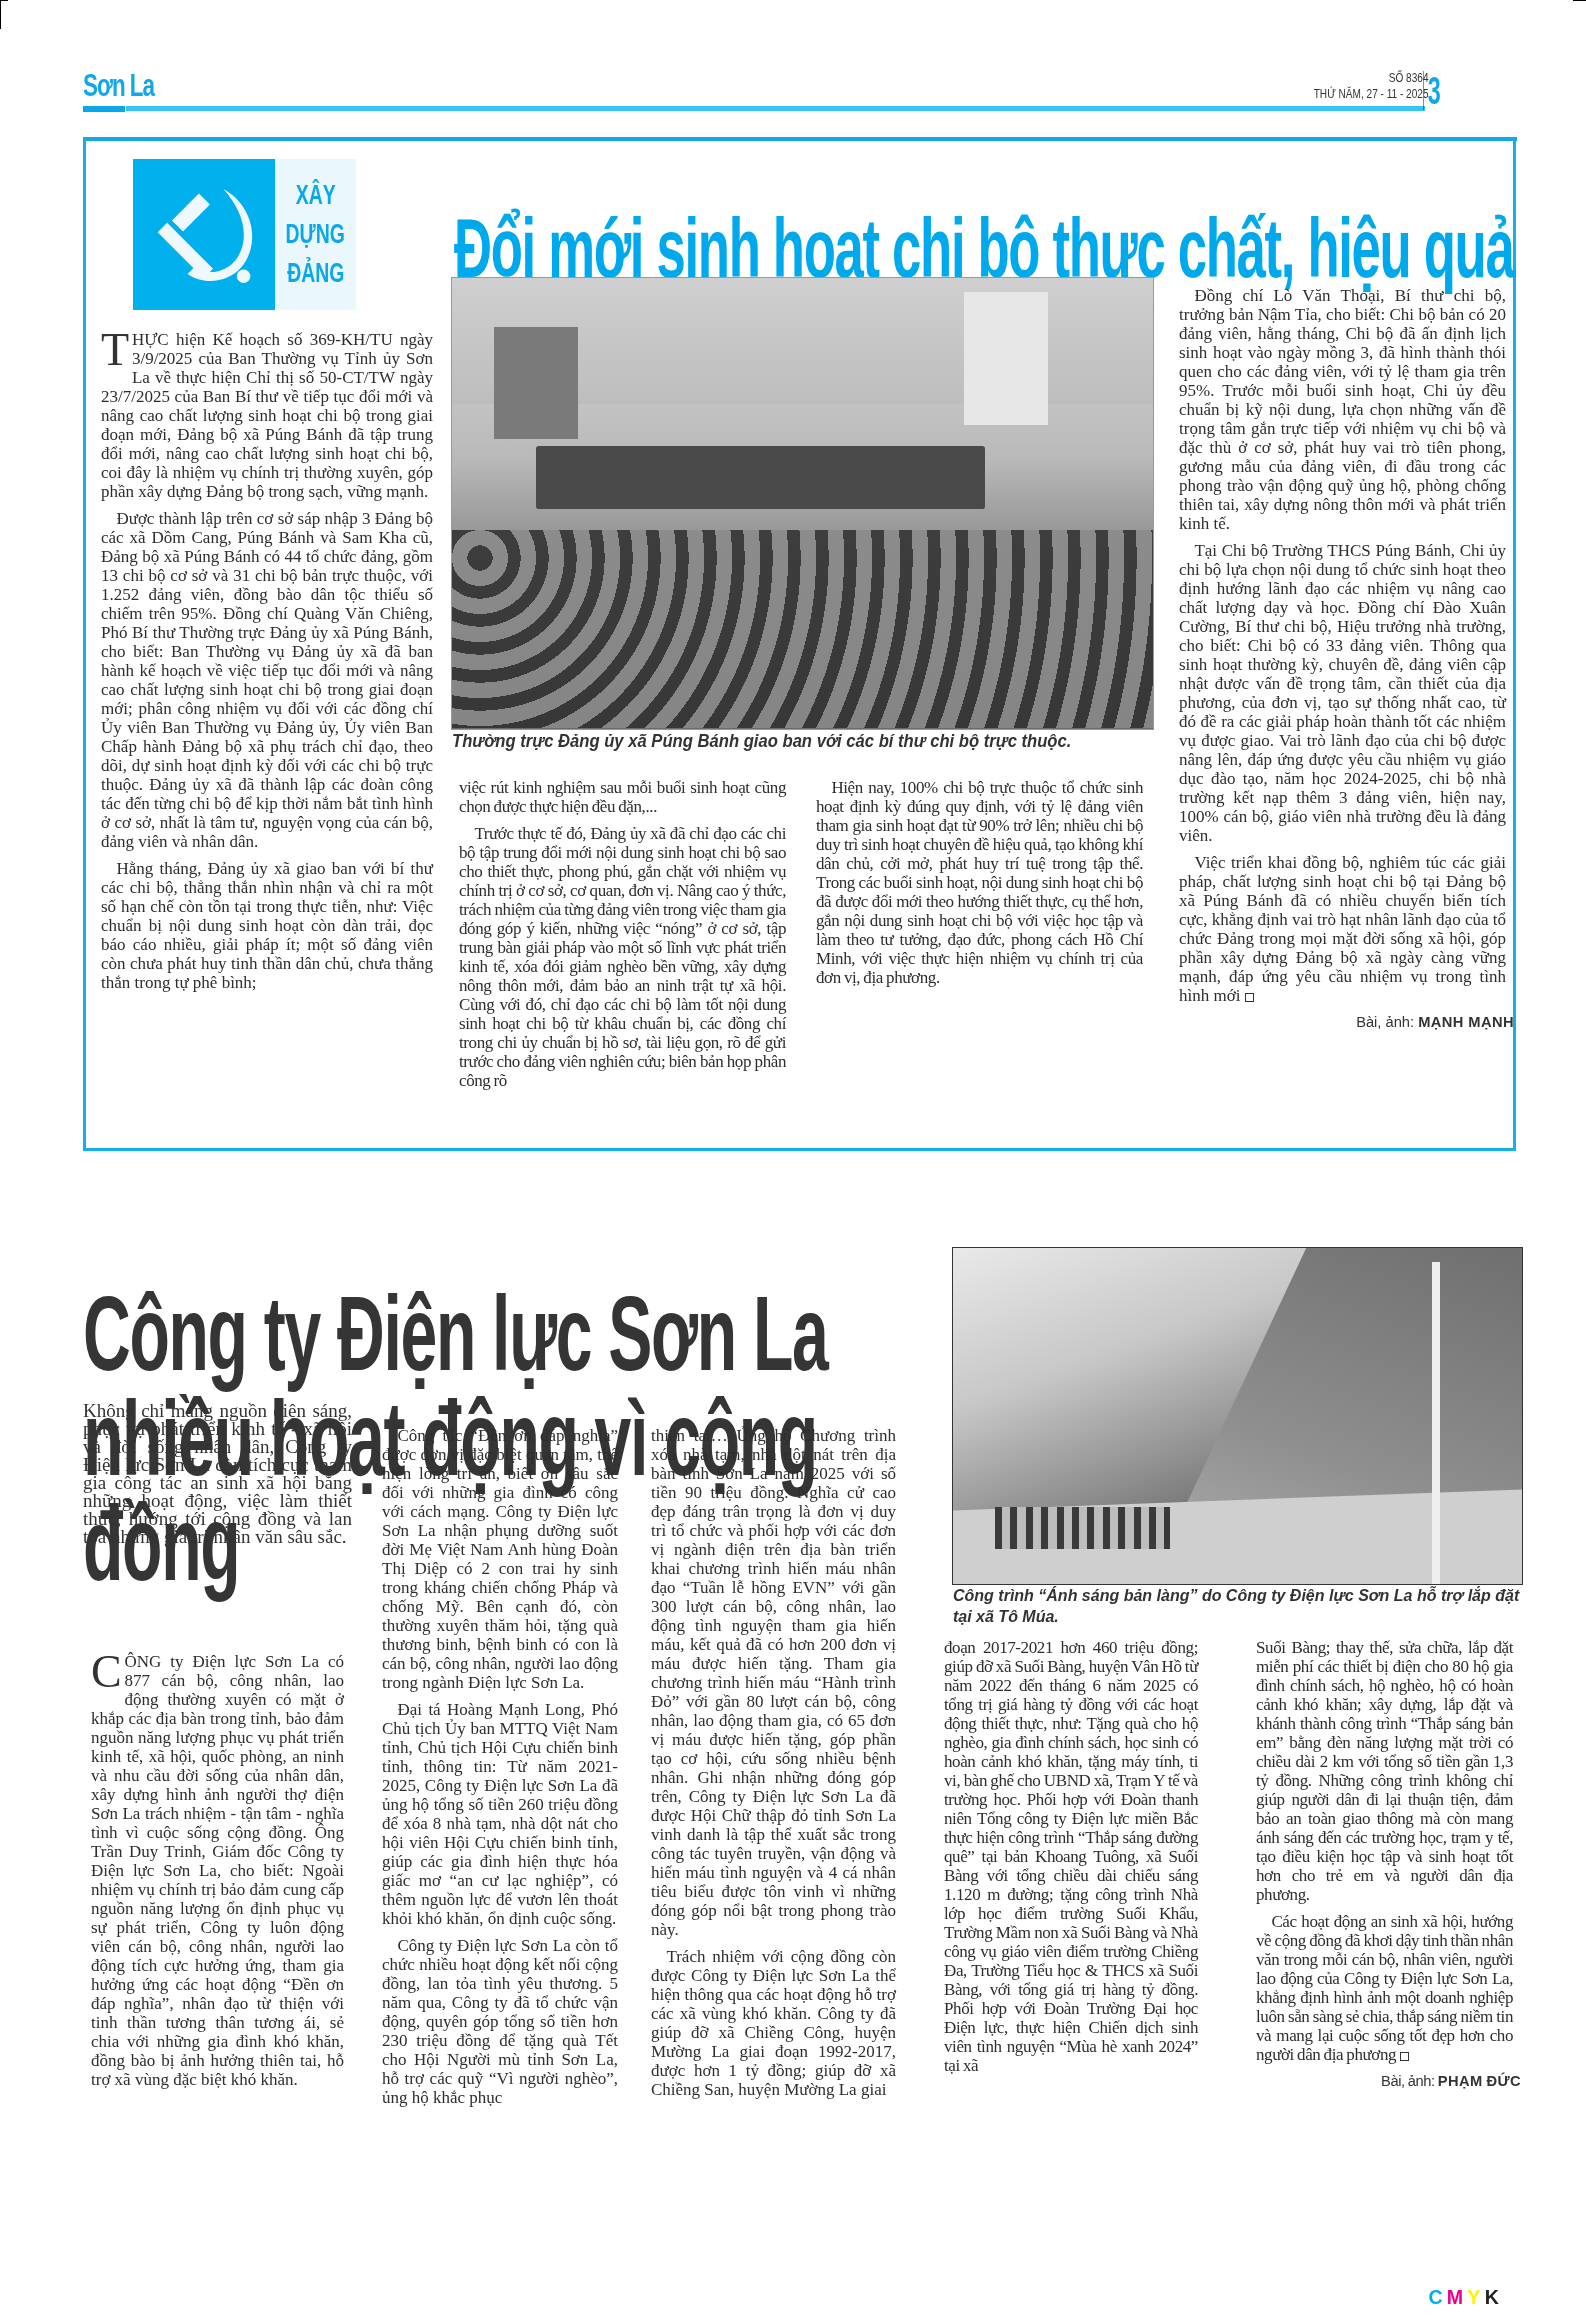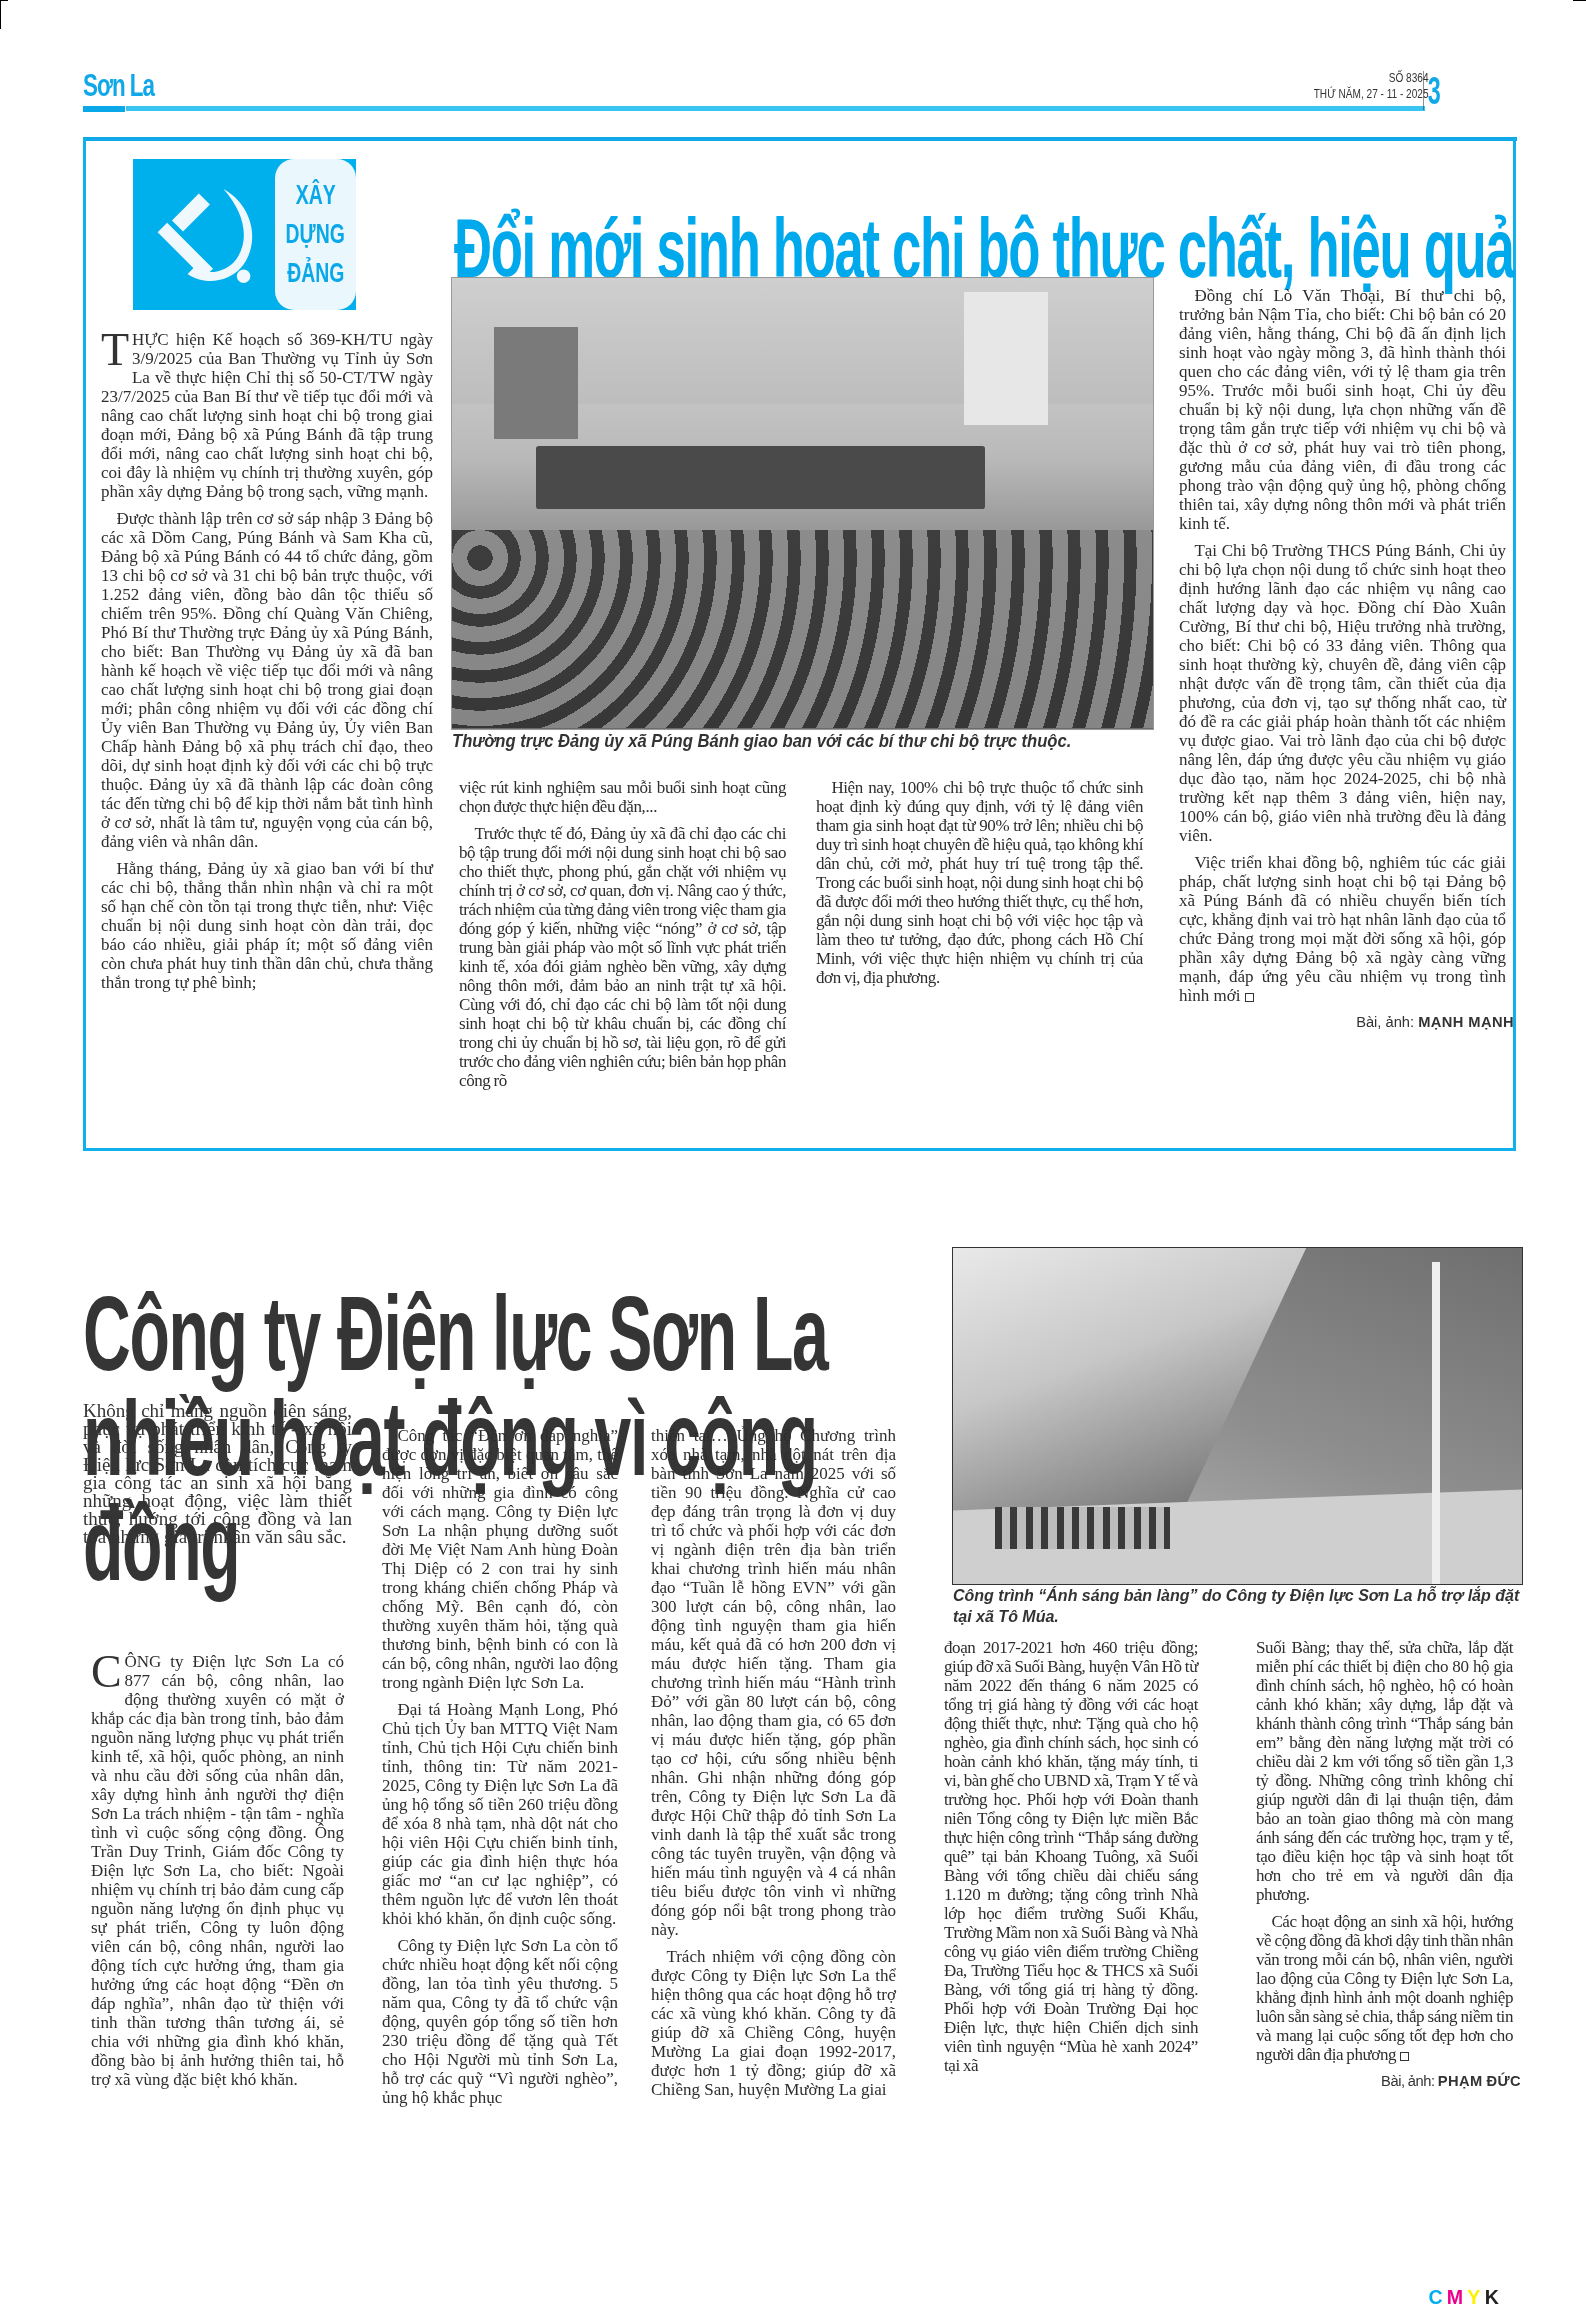--- a/index.html
+++ b/index.html
@@ -17,21 +17,21 @@
   .mast-issue { position:absolute; right:88px; top:4.2px; font-family:"Liberation Sans",sans-serif; font-size:12.6px; color:#333;
       text-align:right; transform:scaleX(0.8); transform-origin:right top; line-height:15.4px; }
   .mast-page { position:absolute; right:64px; top:4.2px; font-family:"Liberation Sans",sans-serif; font-weight:bold; color:#10a8e8;
       font-size:39px; transform:scaleX(0.6); transform-origin:left top; border-left:1.4px solid #444; padding-left:7px; line-height:39px; }
   .rule-top { position:absolute; left:83px; top:137px; width:1434px; height:3.5px; background:#10a8e8; }
 
   
   .box1 { position:absolute; left:83px; top:138px; width:1433px; height:1013px; border:3.5px solid #10b0ea; border-top:none; box-sizing:border-box; }
   .badge { position:absolute; left:133px; top:159px; width:223px; height:151px; background:#00b0ec; }
   .badge-right { position:absolute; left:142px; top:0; width:81px; height:151px; background:#eaf7fd; display:flex; flex-direction:column;
-      justify-content:center; align-items:center;border-radius:19px; }
+      justify-content:center; align-items:center; }
   .badge-word { font-family:"Liberation Sans",sans-serif; font-weight:bold; color:#0aa8e8; font-size:27px; line-height:39px;
       transform:scaleX(0.72); }
   .hammer { position:absolute; left:21px; top:21px; width:112px; height:112px; }
   .title1 { position:absolute; left:454px; top:147px; width:1072px; font-family:"Liberation Sans",sans-serif; font-weight:bold;
       color:#00a8ec; font-size:83px; line-height:91px; white-space:nowrap; letter-spacing:-2.1px;
       transform:scaleX(0.635); transform-origin:left top; }
   .photo1 { position:absolute; left:451px; top:277px; width:701px; height:451px; background:linear-gradient(180deg,#d9d9d9 0%,#b9b9b9 40%,#8c8c8c 62%,#6a6a6a 100%);
       border:0.7px solid #999; overflow:hidden; }
   .photo1 .banner { position:absolute; left:0; top:0; width:100%; height:126px; background:linear-gradient(180deg,#cfcfcf,#bdbdbd); }
   .photo1 .table { position:absolute; left:84px; top:168px; width:449px; height:63px; background:#4a4a4a; border-radius:2.8px; }

